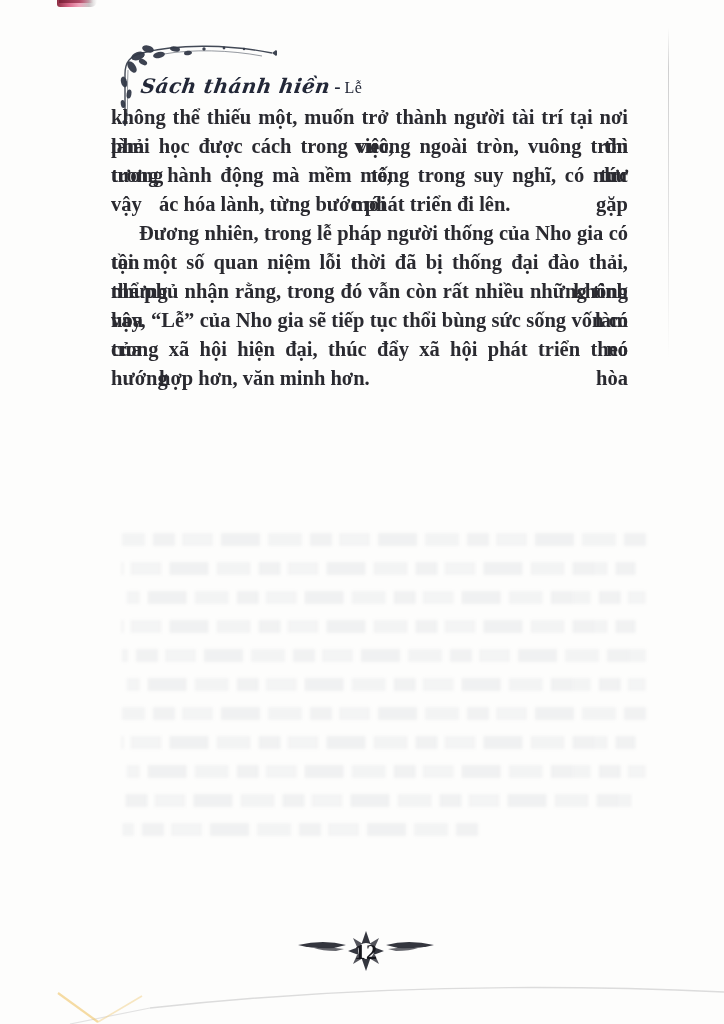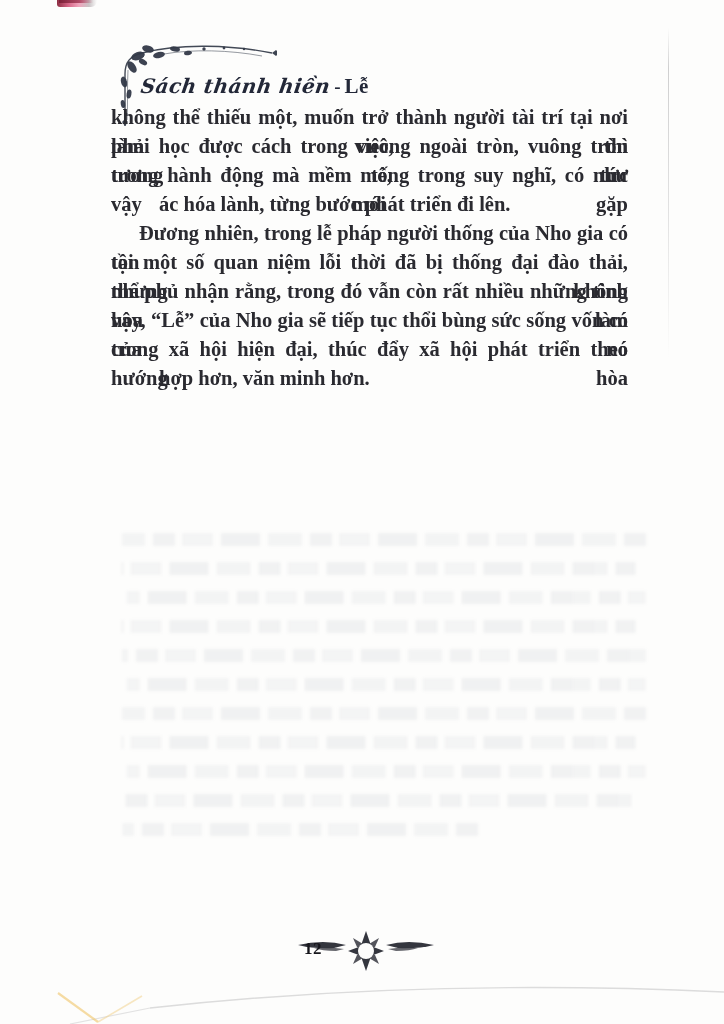--- a/index.html
+++ b/index.html
@@ -28,21 +28,21 @@
   .header-title{
     position:absolute;left:141px;top:74px;width:420px;
     color:#232838;white-space:nowrap;
   }
   .header-script{
     font-family:"DejaVu Serif","Liberation Serif",serif;
     font-style:italic;font-weight:600;font-size:20px;letter-spacing:.4px;
     display:inline-block;transform:skewX(-8deg);
   }
   .header-sep{font-size:19px;font-weight:600;padding:0 4px;}
-  .header-volume{font-size:21px;font-weight:700;letter-spacing:.3px;}
+  .header-volume{font-size:16px;font-weight:400;letter-spacing:.3px;}
   
   .text-block{
     position:absolute;left:111px;top:103px;width:517px;
     font-size:20.5px;line-height:29px;font-weight:600;color:#2a2a30;
   }
   .line{
     text-align:justify;text-align-last:justify;
     height:29px;overflow:visible;
   }
   .line.last{text-align-last:left;margin-left:48px;}
@@ -58,22 +58,22 @@
       rgba(88,98,118,.055) 119px 150px, rgba(88,98,118,0) 150px 157px);
   }
   .ghost-row:nth-child(2n){background-position:41px 0;width:98%;}
   .ghost-row:nth-child(3n){background-position:73px 0;width:99%;margin-left:1%;}
   .ghost-row:nth-child(5n){background-position:17px 0;}
   .ghost-row:last-child{width:68%;}
   
   .footer{position:absolute;left:296px;top:928px;width:140px;height:46px;}
   .footer svg{position:absolute;left:0;top:0;}
   .page-number{
-    position:absolute;left:8px;top:11px;width:140px;
-    font-size:17px;font-weight:700;color:#16161c;letter-spacing:.5px;
+    position:absolute;left:0;top:11px;width:140px;text-align:center;
+    font-size:22px;font-weight:700;color:#16161c;letter-spacing:.5px;
   }
 </style>
 </head>
 <body>
 
 <div class="bookmark"></div>
 <div class="page-edge-right"></div>
 
 <div class="corner-ornament">
   <svg width="165" height="88" viewBox="0 0 165 88">

